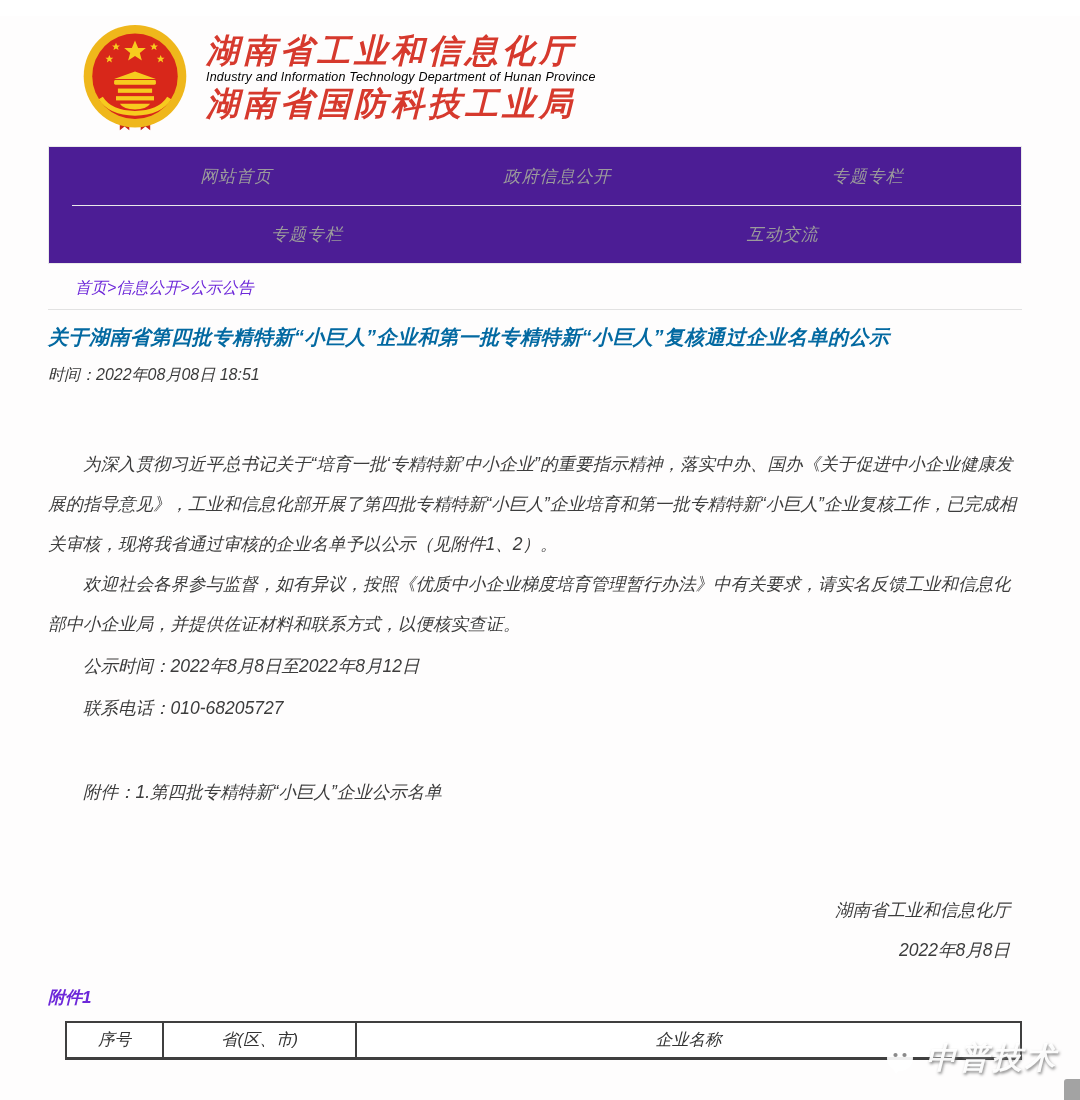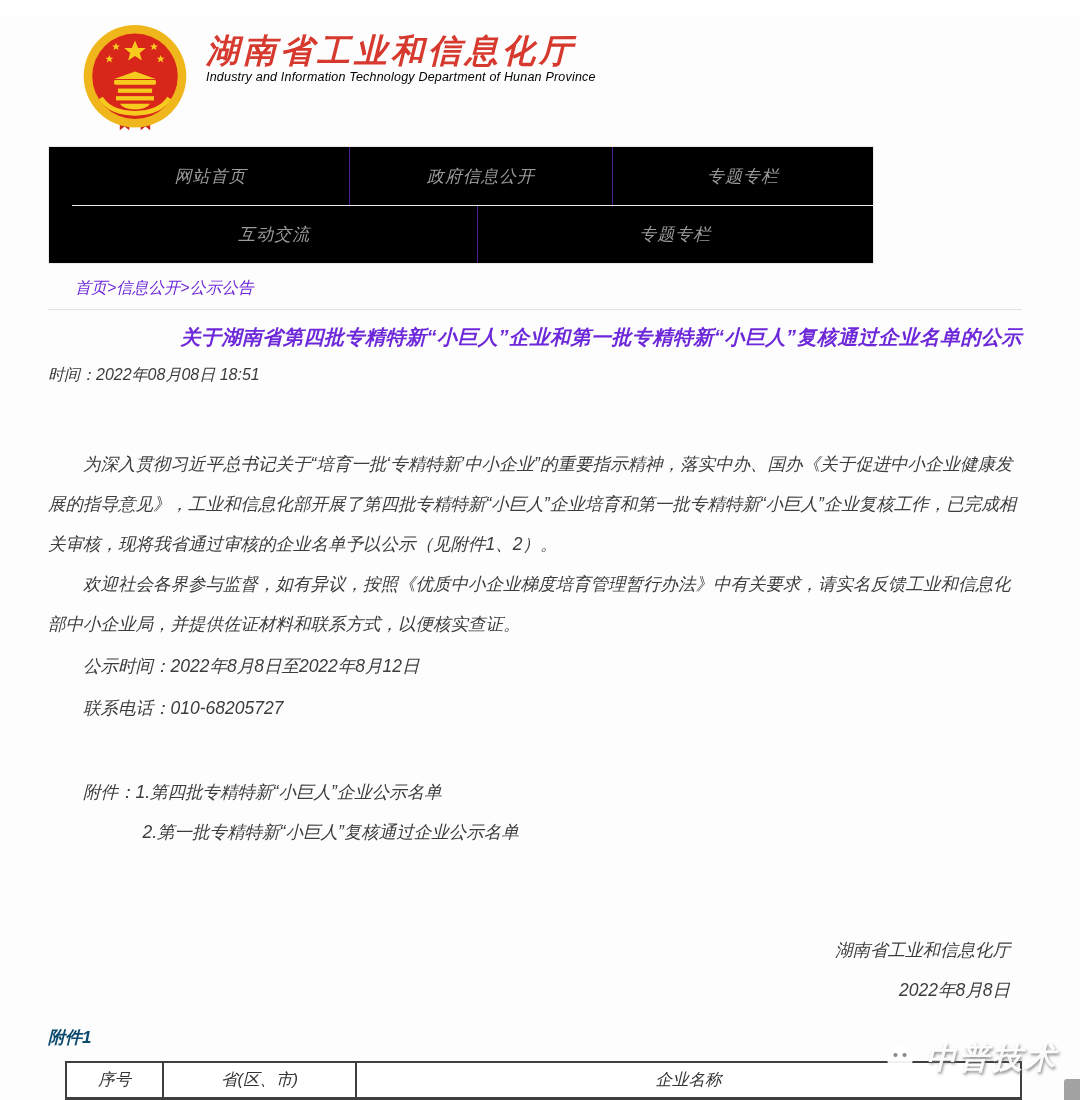--- a/index.html
+++ b/index.html
@@ -38,71 +38,71 @@
   .org-en {
     color: #000000;
     font-size: 12.5px;
     letter-spacing: 0.2px;
     line-height: 16px;
     white-space: nowrap;
   }
 
   
   .nav {
-    width: 826px;
+    width: 974px;
     margin-left: 48px;
     border: 1px solid #eaeaea;
-    background: #000000;
+    background: #4c1d95;
     padding-left: 23px;
   }
   .nav-row { display: flex; height: 58px; }
   .nav-row + .nav-row { border-top: 1px solid #eaeaea; }
   .nav-cell {
     display: flex;
     align-items: center;
     justify-content: center;
     color: #9b9b9b;
     font-size: 17px;
     letter-spacing: 1px;
     cursor: pointer;
   }
-  .nav-cell + .nav-cell { border-left: 1px solid #4c1d95; }
+  .nav-cell + .nav-cell { border-left: 3px solid #4c1d95; }
   .r1c1 { width: 34.6%; } .r1c2 { width: 32.8%; } .r1c3 { width: 32.6%; }
   .r2c1 { width: 50.5%; } .r2c2 { width: 49.5%; }
 
   
   .content { width: 974px; margin-left: 48px; }
   .breadcrumb {
     padding: 14px 0 10px 27px;
     font-size: 16px;
     color: #6d28d9;
     cursor: pointer;
   }
   .breadcrumb-divider { border: none; border-top: 1px solid #e2e2e2; }
   .article-title {
     margin-top: 14px;
-    text-align: right;
-    color: #6d28d9;
+    text-align: left;
+    color: #0369a1;
     font-size: 20px;
     font-weight: bold;
     letter-spacing: 0.5px;
   }
   .article-time {
     margin-top: 14px;
     font-size: 16px;
     color: #3a3a3a;
   }
   .article-body { margin-top: 58px; font-size: 17.5px; color: #3c3c3c; }
   .article-body p { line-height: 40px; text-indent: 2em; }
   .meta-line { margin-top: 2px; }
   .attachment-list { margin-top: 44px; }
   .attachment-line2 { text-indent: 5.4em !important; }
   .signature { margin-top: 78px; text-align: right; padding-right: 12px; }
   .signature div { line-height: 40px; font-size: 17.5px; color: #3c3c3c; }
-  .attach1-label { margin-top: 16px; font-size: 17px; color: #0c4a6e; font-weight: 600; }
+  .attach1-label { margin-top: 16px; font-size: 17px; color: #6d28d9; font-weight: 600; }
 
   
   .table-title {
     margin-top: 18px;
     text-align: center;
     font-size: 17.5px;
     font-weight: bold;
     color: #2f2f2f;
   }
   .list-table {
@@ -170,51 +170,51 @@
       <path d="M38 60 l22 -8 l22 8 z" fill="#f7cb1e"></path>
       <rect x="38" y="61" width="44" height="5" rx="1.5" fill="#f7cb1e"></rect>
       <rect x="42" y="70" width="36" height="4.5" fill="#f7cb1e"></rect>
       <rect x="40" y="78" width="40" height="4.5" fill="#f7cb1e"></rect>
       <path d="M44 86 h32 q-4 6 -16 6 q-12 0 -16 -6 z" fill="#f7cb1e"></path>
       <path d="M24 80 q10 16 36 16 q26 0 36 -16" stroke="#f7cb1e" stroke-width="5" fill="none"></path>
     </svg>
     <div class="header-text">
       <div class="org-cn">湖南省工业和信息化厅</div>
       <div class="org-en">Industry and Information Technology Department of Hunan Province</div>
+      <div class="org-cn">湖南省国防科技工业局</div>
     </div>
   </div>
 
   <div class="nav">
     <div class="nav-row">
       <div class="nav-cell r1c1">网站首页</div>
       <div class="nav-cell r1c2">政府信息公开</div>
       <div class="nav-cell r1c3">专题专栏</div>
     </div>
     <div class="nav-row">
+      <div class="nav-cell r2c2">专题专栏</div>
       <div class="nav-cell r2c1">互动交流</div>
-      <div class="nav-cell r2c2">专题专栏</div>
     </div>
   </div>
 
   <div class="content">
     <div class="breadcrumb">首页&gt;信息公开&gt;公示公告</div>
     <hr class="breadcrumb-divider">
 
     <div class="article-title">关于湖南省第四批专精特新“小巨人”企业和第一批专精特新“小巨人”复核通过企业名单的公示</div>
     <div class="article-time">时间：2022年08月08日 18:51</div>
 
     <div class="article-body">
       <p>为深入贯彻习近平总书记关于“培育一批‘专精特新’中小企业”的重要指示精神，落实中办、国办《关于促进中小企业健康发展的指导意见》，工业和信息化部开展了第四批专精特新“小巨人”企业培育和第一批专精特新“小巨人”企业复核工作，已完成相关审核，现将我省通过审核的企业名单予以公示（见附件1、2）。</p>
       <p>欢迎社会各界参与监督，如有异议，按照《优质中小企业梯度培育管理暂行办法》中有关要求，请实名反馈工业和信息化部中小企业局，并提供佐证材料和联系方式，以便核实查证。</p>
       <p class="meta-line">公示时间：2022年8月8日至2022年8月12日</p>
       <p class="meta-line">联系电话：010-68205727</p>
 
       <div class="attachment-list">
         <p>附件：1.第四批专精特新“小巨人”企业公示名单</p>
-        <p class="attachment-line2">2.第一批专精特新“小巨人”复核通过企业公示名单</p>
       </div>
 
       <div class="signature">
         <div>湖南省工业和信息化厅</div>
         <div>2022年8月8日</div>
       </div>
 
       <div class="attach1-label">附件1</div>
 
       <table class="list-table">

